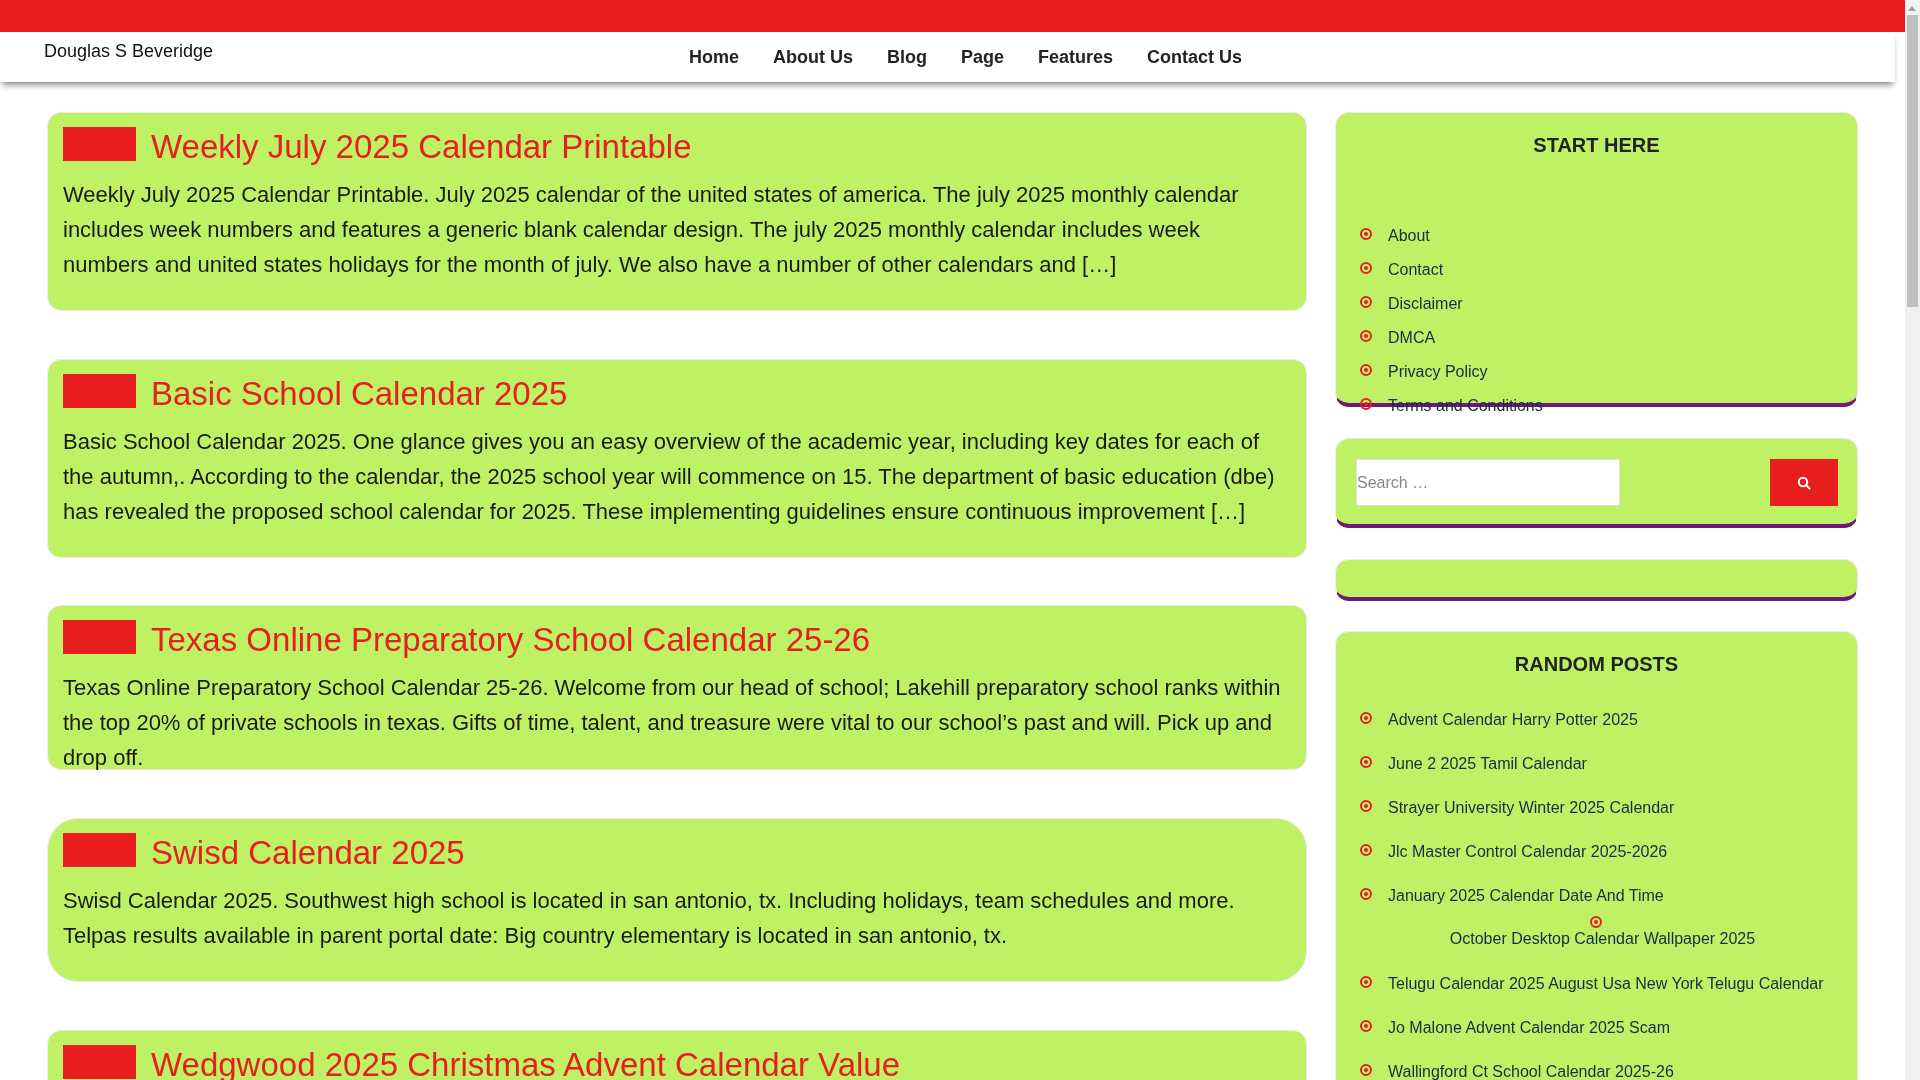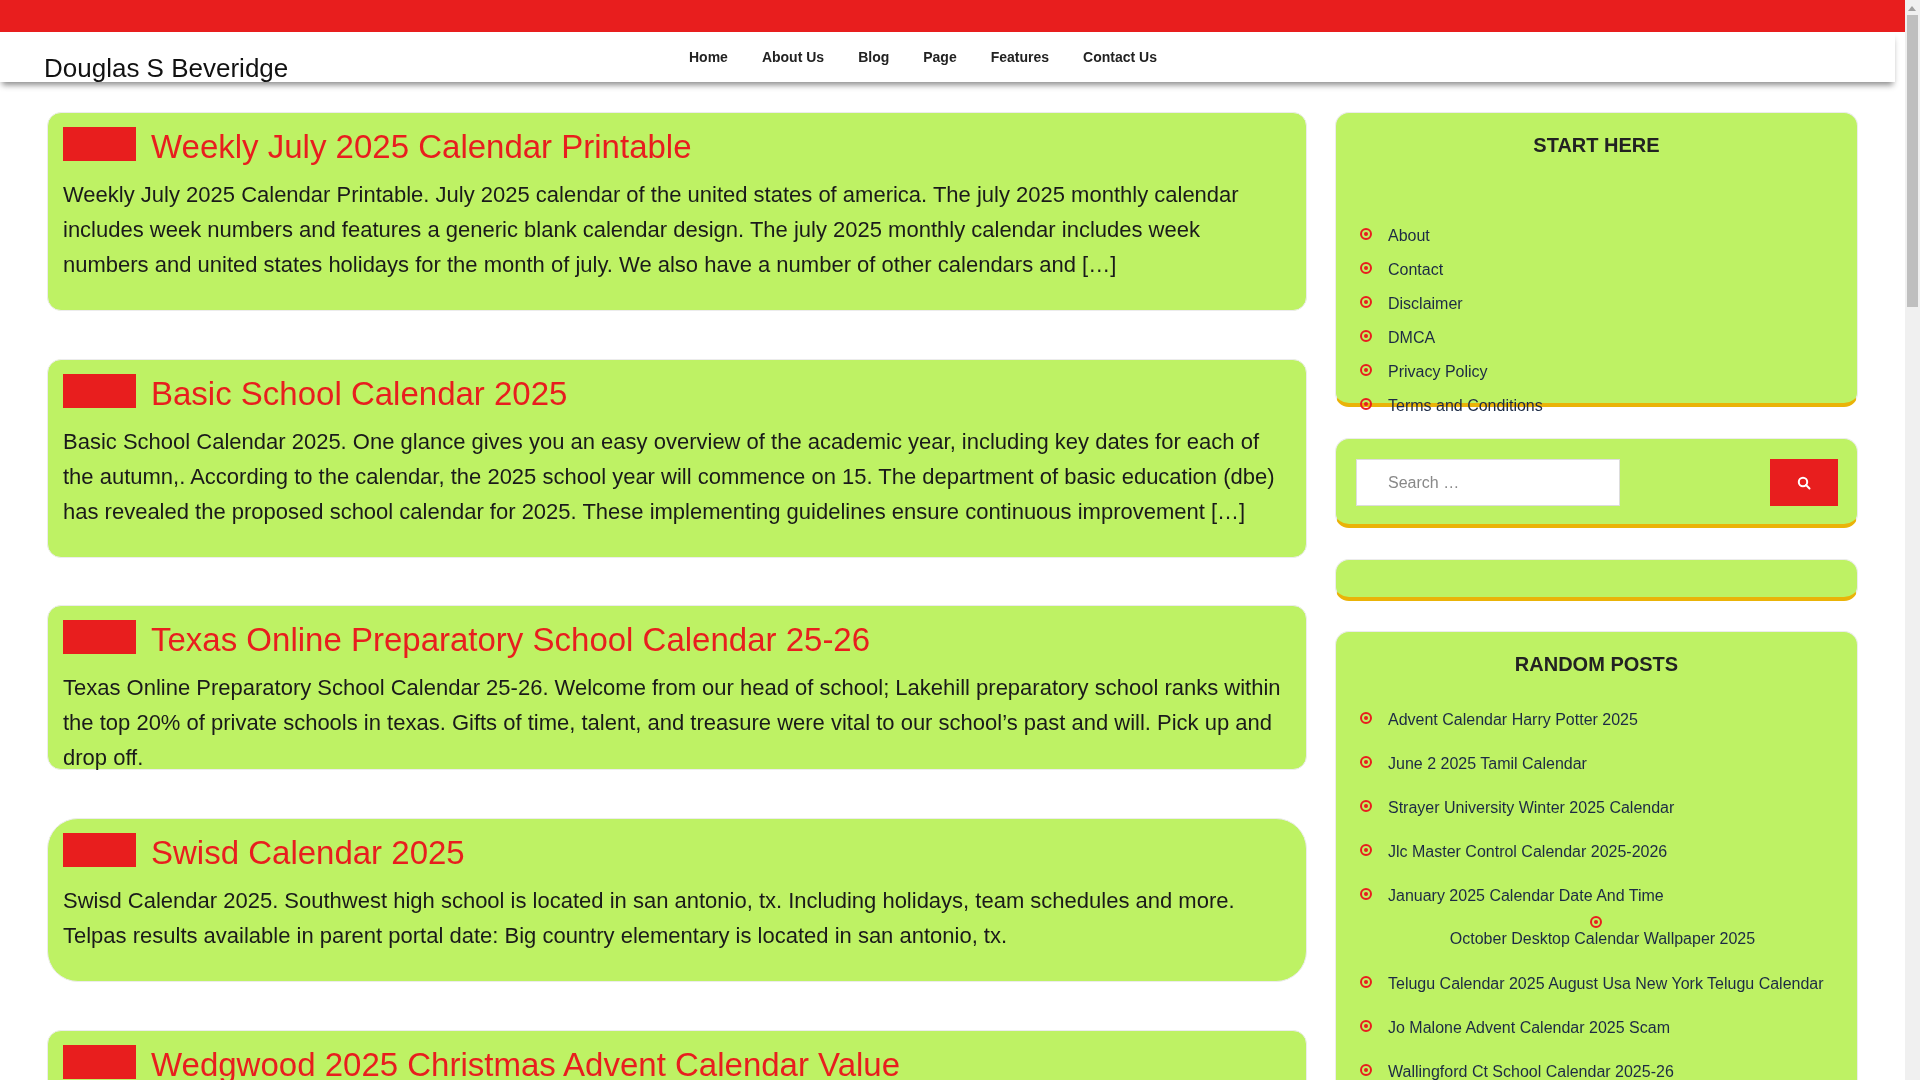--- a/index.html
+++ b/index.html
@@ -8,55 +8,55 @@
     background:#ffffff;
     font-family:"Liberation Sans", sans-serif;
     color:#111;
   }
   .topbar { position:absolute; left:0; top:0; width:1905px; height:32px; background:#e81e1e; }
   .header {
     position:absolute; left:0; top:32px; width:1895px; height:50px; background:#fff;
     box-shadow:0 5px 6px -2px rgba(0,0,0,0.45);
     z-index:2;
   }
-  .logo { position:absolute; left:44px; top:21px; font-size:26px; color:#111; text-decoration:none; }
+  .logo { position:absolute; left:44px; top:9px; font-size:18px; color:#111; text-decoration:none; }
   .nav { position:absolute; left:672px; top:0; height:50px; display:flex; align-items:center; }
   .nav a {
-    font-size:14px; font-weight:bold; color:#222; text-decoration:none;
+    font-size:18px; font-weight:bold; color:#222; text-decoration:none;
     padding:0 17px; line-height:50px;
   }
   .card {
     position:absolute; background:#bef264; border:1px solid #ececec; border-radius:14px;
     box-sizing:border-box;
   }
   .post { left:47px; width:1260px; }
   .post .thumb { position:absolute; left:15px; top:14px; width:73px; height:34px; background:#e81e1e; }
   .post .title {
     position:absolute; left:103px; top:14px; font-size:33px; color:#e81e1e;
     text-decoration:none; white-space:nowrap; line-height:40px;
   }
   .post .excerpt {
     position:absolute; left:15px; top:64px; right:15px; font-size:22px; line-height:35px; color:#1a1a1a;
     margin:0;
   }
-  .side { left:1335px; width:523px; border-bottom:4px solid #eab308; }
+  .side { left:1335px; width:523px; border-bottom:4px solid #701a75; }
   .side h3 { margin:0; text-align:center; font-size:20px; font-weight:bold; color:#222; position:absolute; left:0; right:0; }
   .side ul { list-style:none; margin:0; padding:0; position:absolute; left:22px; right:10px; }
   .side li { display:flex; align-items:center; font-size:16px; color:#1c2a44; }
   .side li .dot {
     width:8px; height:8px; border:2px solid #e81e1e; border-radius:50%; position:relative;
     margin-right:16px; margin-left:2px; flex:none; top:-2px;
   }
   .side li .dot::after {
     content:""; position:absolute; left:2px; top:2px; width:4px; height:4px; border-radius:50%; background:#e81e1e;
   }
   .side li a { color:#1c2a44; text-decoration:none; }
   .search-input {
     position:absolute; left:20px; top:20px; width:264px; height:47px; box-sizing:border-box;
-    border:1px solid #ddd; font-size:16px; padding:0 31px; font-family:"Liberation Sans", sans-serif; color:#333;
+    border:1px solid #ddd; font-size:16px; padding:0 0; font-family:"Liberation Sans", sans-serif; color:#333;
     outline:none;
   }
   .search-input::placeholder { color:#888; }
   .search-btn {
     position:absolute; left:434px; top:20px; width:68px; height:47px; background:#e81e1e; border:none;
     display:flex; align-items:center; justify-content:center; cursor:pointer; padding:0;
   }
   .scrollbar { position:absolute; left:1905px; top:0; width:15px; height:1080px; background:#f0f0f0; }
   .scroll-up { position:absolute; left:3px; top:6px; width:0; height:0; border-left:4px solid transparent; border-right:4px solid transparent; border-bottom:5px solid #a0a0a0; }
   .scroll-thumb { position:absolute; left:2px; top:15px; width:11px; height:292px; background:#bfbfbf; }

